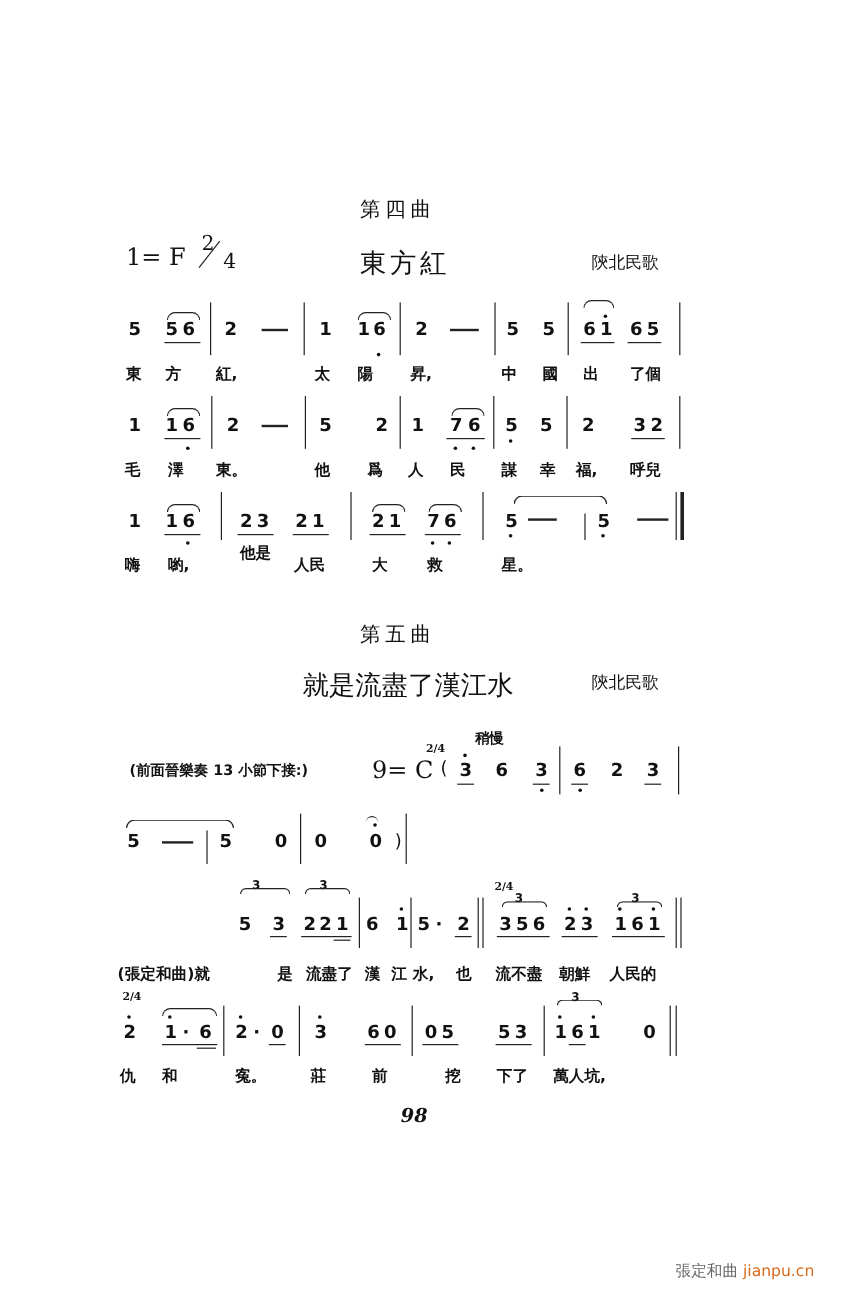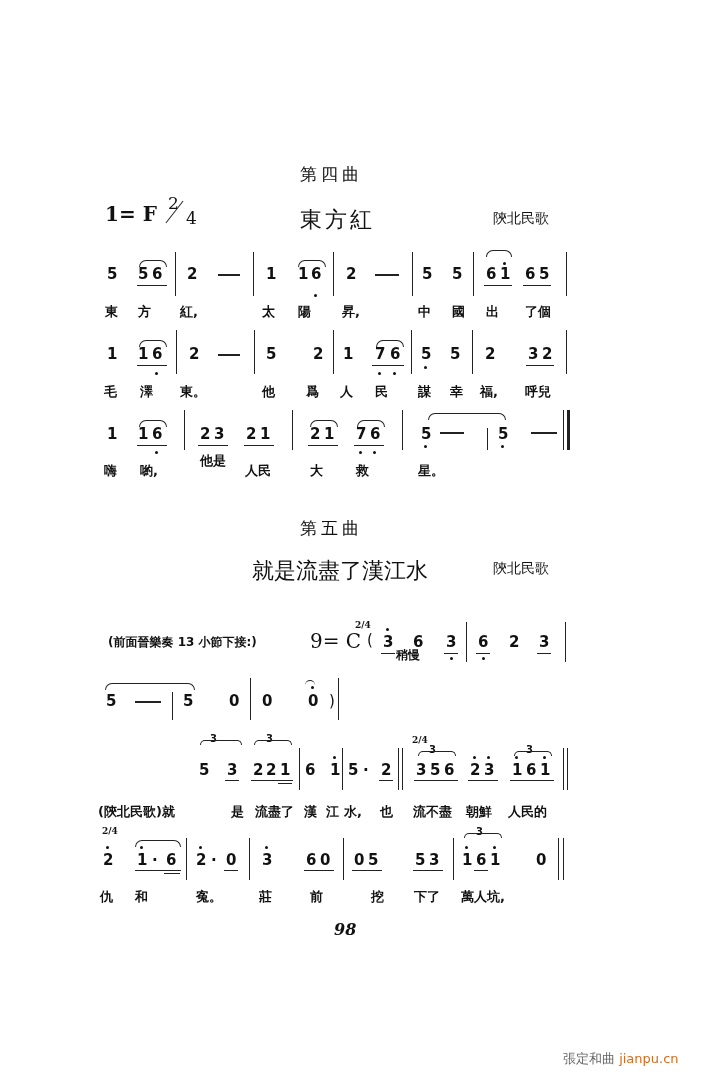--- a/index.html
+++ b/index.html
@@ -2,21 +2,21 @@
 <html><head>
 <meta charset="utf-8">
 <style>
   html, body { margin: 0; padding: 0; background: #ffffff; }
   body { width: 710px; height: 1080px; position: relative; overflow: hidden;
          font-family: "DejaVu Serif", serif; color: #111; }
   .abs { position: absolute; white-space: nowrap; }
   .heading { font-family: "DejaVu Sans", sans-serif; font-weight: normal; font-size: 17px; letter-spacing: 4px; }
   .title { font-family: "DejaVu Serif", serif; font-size: 22px; letter-spacing: 3px; }
   .composer { font-family: "DejaVu Sans", sans-serif; font-size: 14px; }
-  .key { font-family: "DejaVu Serif", serif; font-size: 20px; font-weight: bold; }
+  .key { font-family: "DejaVu Serif", serif; font-size: 20px; font-weight: normal; }
   .lyric { font-family: "DejaVu Sans", sans-serif; font-size: 13px; font-weight: bold; }
   .n { position: absolute; font-family: "DejaVu Sans", sans-serif; font-size: 15px; font-weight: bold; line-height: 16px; }
   .bar { position: absolute; width: 1px; background: #222; }
   .ul { position: absolute; height: 1px; background: #222; }
   .dot { position: absolute; width: 3px; height: 3px; border-radius: 50%; background: #111; }
   .slur { position: absolute; height: 6px; border-top: 1.5px solid #222; border-left: 1.5px solid #222; border-right: 1.5px solid #222; border-radius: 8px 8px 0 0; border-bottom: none; }
   .dash { position: absolute; height: 1.5px; background: #222; }
   .trip { position: absolute; font-size: 10px; font-weight: bold; font-family: "DejaVu Sans", sans-serif; }
   .small { font-family: "DejaVu Sans", sans-serif; font-size: 12px; font-weight: bold; }
   .pagenum { font-family: "DejaVu Serif", serif; font-style: italic; font-weight: bold; font-size: 16px; }
@@ -173,21 +173,21 @@
   <span class="abs lyric" style="left:245px;top:462px;">人民</span>
   <span class="abs lyric" style="left:310px;top:462px;">大</span>
   <span class="abs lyric" style="left:356px;top:462px;">救</span>
   <span class="abs lyric" style="left:418px;top:462px;">星。</span>
 </div>
 
 <div class="abs heading" style="left:300px;top:517px;">第五曲</div>
 <div class="abs title" style="left:252px;top:556px;letter-spacing:0px;">就是流盡了漢江水</div>
 <div class="abs composer" style="left:493px;top:560px;">陝北民歌</div>
 
-<div class="abs small" style="left:396px;top:607px;margin-top:40px;">稍慢</div>
+<div class="abs small" style="left:396px;top:607px;">稍慢</div>
 <div class="abs small" style="left:108px;top:634px;">(前面晉樂奏 13 小節下接:)</div>
 <div class="abs key" style="left:310px;top:629px;font-weight:normal;">9= C</div>
 <div class="abs" style="left:355px;top:620px;font-size:9px;font-weight:bold;">2/4</div>
 
 <div>
   <span class="n" style="left:367px;top:632px;font-weight:normal;">(</span>
   <span class="n" style="left:383px;top:634px;">3</span>
   <div class="dot" style="left:386px;top:628px;"></div>
   <div class="ul" style="left:381px;top:653px;width:14px;"></div>
   <span class="n" style="left:413px;top:634px;">6</span>
@@ -262,21 +262,21 @@
   <span class="n" style="left:526px;top:762px;">6</span>
   <span class="n" style="left:540px;top:762px;">1</span>
   <div class="dot" style="left:515px;top:756px;"></div>
   <div class="dot" style="left:543px;top:756px;"></div>
   <div class="ul" style="left:510px;top:780px;width:44px;"></div>
   <div class="bar" style="left:563px;top:748px;height:42px;"></div>
   <div class="bar" style="left:567px;top:748px;height:42px;"></div>
 </div>
 
 <div>
-  <span class="abs lyric" style="left:98px;top:803px;">(陝北民歌)就</span>
+  <span class="abs lyric" style="left:98px;top:803px;">(張定和曲)就</span>
   <span class="abs lyric" style="left:231px;top:803px;">是</span>
   <span class="abs lyric" style="left:255px;top:803px;">流盡了</span>
   <span class="abs lyric" style="left:304px;top:803px;">漢</span>
   <span class="abs lyric" style="left:326px;top:803px;">江</span>
   <span class="abs lyric" style="left:344px;top:803px;">水,</span>
   <span class="abs lyric" style="left:380px;top:803px;">也</span>
   <span class="abs lyric" style="left:413px;top:803px;">流不盡</span>
   <span class="abs lyric" style="left:466px;top:803px;">朝鮮</span>
   <span class="abs lyric" style="left:508px;top:803px;">人民的</span>
 </div>

